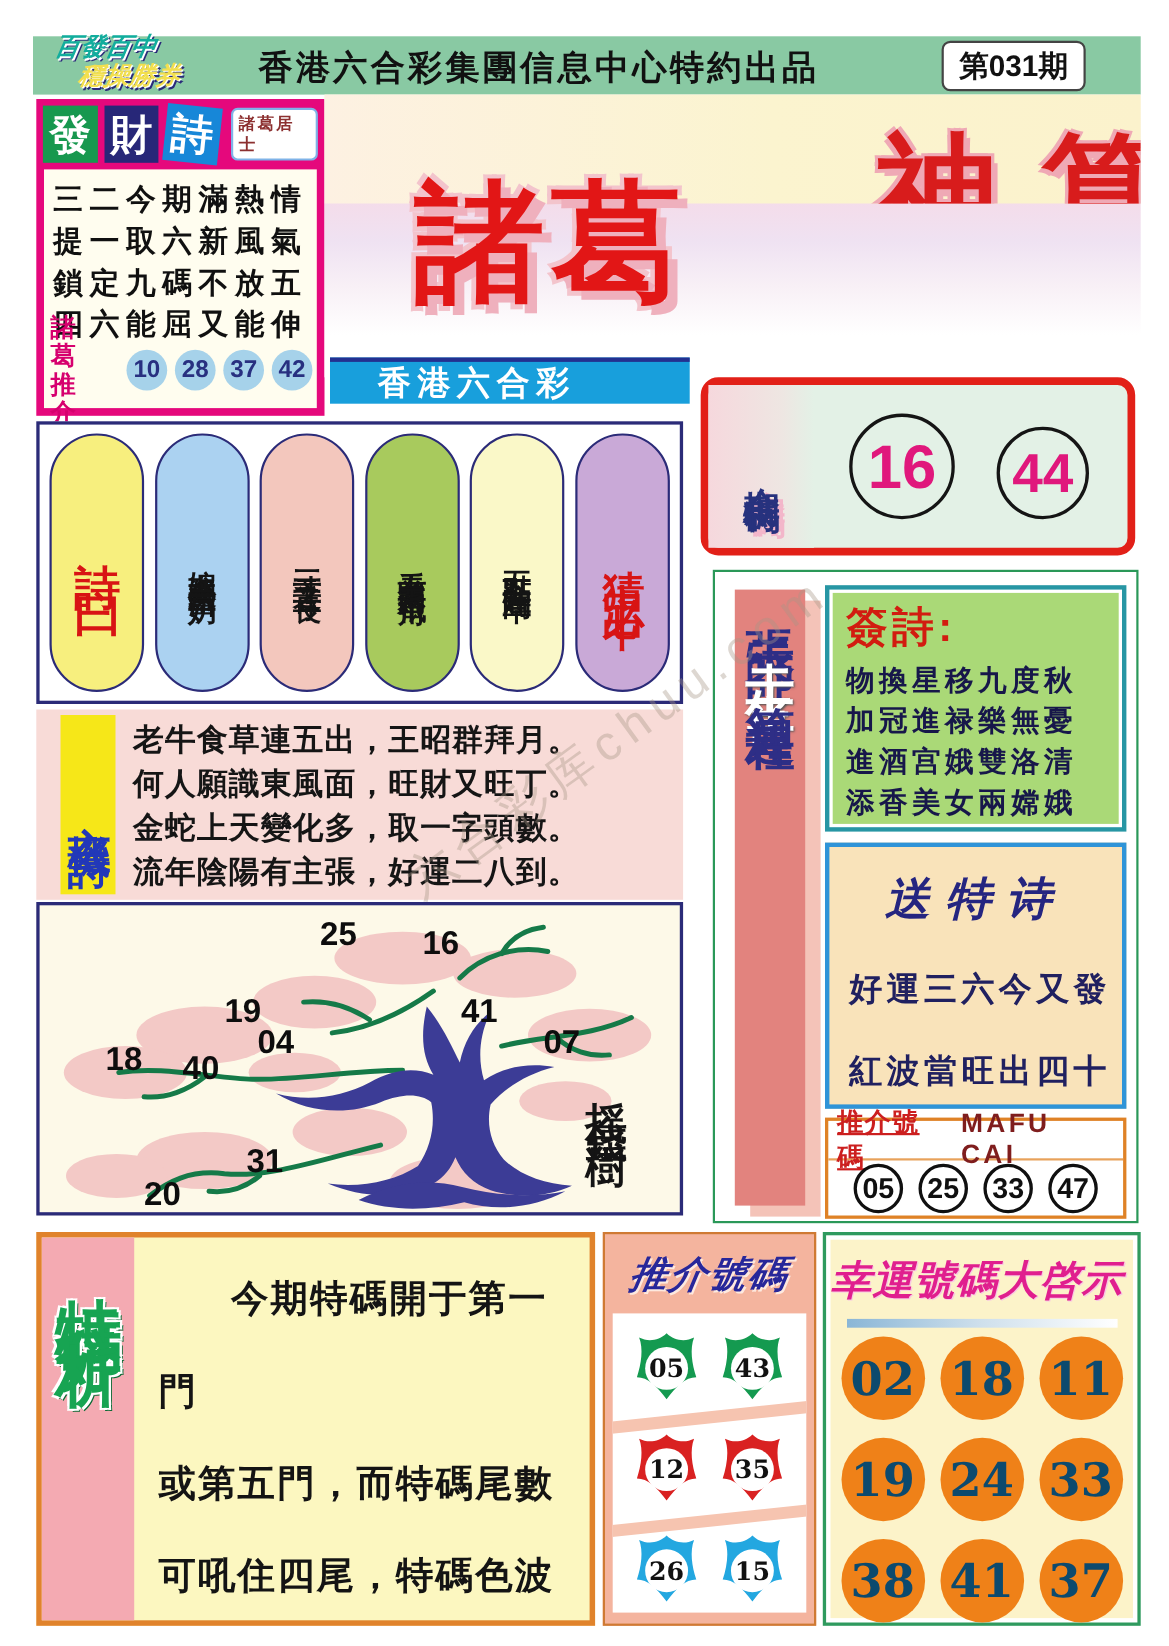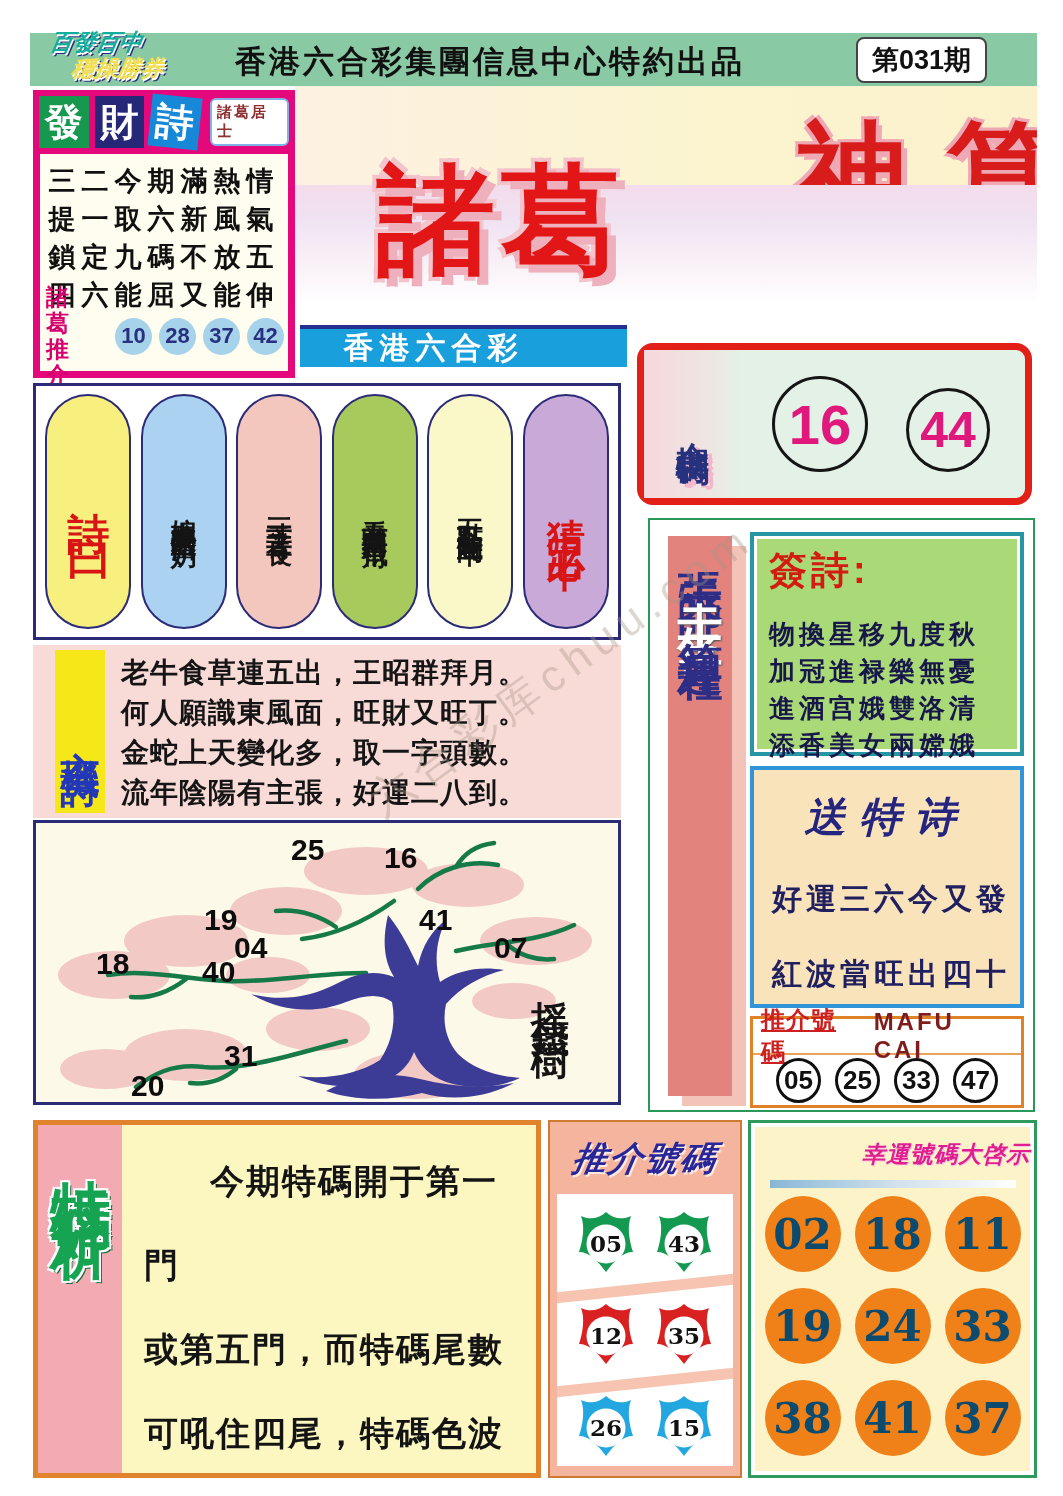--- a/index.html
+++ b/index.html
@@ -81,21 +81,21 @@
 
   
   .zhang { position:absolute; left:648px; top:518px; width:387px; height:594px; background:#fff; border:2.5px solid #2a9858; }
   .zh-strip { position:absolute; left:18px; top:16px; width:64px; height:560px; background:#e2837e;
     box-shadow:14px 10px 0 0 #f4c3b8; display:flex; justify-content:center; }
   .zh-title { writing-mode:vertical-rl; text-orientation:upright; font-size:45px; font-weight:bold; letter-spacing:10px; line-height:64px; }
   .zh-navy { color:#2e2e86; }
   .zh-white { color:#ffffff; text-shadow:1px 1px 2px #555; }
   .qian { position:absolute; left:100px; top:12px; width:274px; height:224px; border:4px solid #2796a4; background:#fff; padding:3px; }
   .qian-inner { width:100%; height:100%; background:#aad977; padding:6px 0 0 12px; }
-  .qian-title { color:#d21c10; font-size:38px; font-weight:bold; letter-spacing:4px; margin-bottom:20px; }
+  .qian-title { color:#d21c10; font-size:38px; font-weight:bold; letter-spacing:4px; margin-bottom:4px; }
   .qian-line { font-size:26px; font-weight:bold; color:#17174a; letter-spacing:4px; line-height:37px; font-family:"Liberation Serif", serif; }
   .songte { position:absolute; left:100px; top:246px; width:274px; height:242px; border:4px solid #2f94d8; background:#f9e3ba; }
   .st-title { text-align:center; font-size:41px; font-weight:bold; font-style:italic; color:#252580; margin-top:20px; letter-spacing:14px; }
   .st-line { font-size:30px; font-weight:bold; color:#202060; letter-spacing:4px; margin:34px 0 0 18px; font-family:"Liberation Serif", serif; }
   .mafu { position:absolute; left:100px; top:496px; width:274px; height:92px; border:3px solid #df8226; background:#fff; }
   .mafu-head { height:36px; display:flex; align-items:center; border-bottom:2px solid #e8a25a; padding:0 8px; }
   .mafu-label { color:#cc1f1f; font-size:24px; font-weight:bold; text-decoration:underline; letter-spacing:1px; }
   .mafu-brand { color:#7f1d1d; font-size:24px; font-weight:bold; margin-left:14px; letter-spacing:3px; }
   .mafu-balls { display:flex; justify-content:center; gap:14px; margin-top:3px; }
   .mafu-ball { width:45px; height:45px; border:3px solid #101010; color:#101010; font-size:26px; font-weight:bold; background:#fff; }
@@ -115,21 +115,21 @@
   .bd-title { text-align:center; margin-top:14px; transform:skewX(-10deg); font-size:34px; font-weight:bold; font-style:italic;
     color:#27279a; letter-spacing:2px; text-shadow:2px 2px 0 #fde9df; }
   .bd-panel { position:absolute; left:7px; right:7px; top:72px; bottom:10px; background:#fff; overflow:hidden; }
   .bd-sep { position:absolute; left:-8px; width:120%; height:11px; background:#f6c4b0; transform:rotate(-6deg); }
   .bd-row { position:absolute; left:0; width:100%; display:flex; justify-content:space-evenly; }
   .badge { width:58px; height:64px; }
 
   
   .lucky { position:absolute; left:748px; top:1120px; width:289px; height:358px; border:3px solid #2f9a5e; background:#fff; padding:4px; }
   .lucky-inner { width:100%; height:100%; background:#fcf3c9; }
-  .lk-title { text-align:right; font-size:23px; font-weight:bold; font-style:italic; color:#e01f8e; letter-spacing:1px; padding-top:12px;
+  .lk-title { text-align:left; font-size:37px; font-weight:bold; font-style:italic; color:#e01f8e; letter-spacing:1px; padding-top:12px;
     text-shadow:1px 1px 0 #f8c9e2; }
   .lk-bar { width:246px; height:8px; margin:10px auto 6px auto; background:linear-gradient(90deg,#8ab6d6,#cfe0ec,#ffffff); }
   .lk-grid { display:grid; grid-template-columns:repeat(3,76px); grid-auto-rows:76px; gap:16px 14px; justify-content:center; margin-top:8px; }
   .lk-ball { background:#ef8118; color:#0c4a6e; font-size:42px; font-weight:bold; font-family:"DejaVu Serif", serif; }
 
   
   .watermark { position:absolute; left:330px; top:640px; transform:rotate(-36deg); font-size:44px; letter-spacing:8px;
     color:rgba(165,150,135,0.38); z-index:60; pointer-events:none; white-space:nowrap; }
 </style>
 </head>
@@ -255,21 +255,21 @@
         <path d="M290,268 C320,252 352,248 384,256 C416,264 448,266 478,260 C448,276 414,278 386,270 C354,278 318,278 290,268 Z"></path>
       </g>
     </svg>
     <div class="tree-num" style="left:255px; top:10px;">25</div>
     <div class="tree-num" style="left:348px; top:18px;">16</div>
     <div class="tree-num" style="left:168px; top:80px;">19</div>
     <div class="tree-num" style="left:198px; top:108px;">04</div>
     <div class="tree-num" style="left:383px; top:80px;">41</div>
     <div class="tree-num" style="left:458px; top:108px;">07</div>
     <div class="tree-num" style="left:60px; top:124px;">18</div>
-    <div class="tree-num" style="left:130px; top:132px;margin-left:36px;">40</div>
+    <div class="tree-num" style="left:130px; top:132px;">40</div>
     <div class="tree-num" style="left:188px; top:216px;">31</div>
     <div class="tree-num" style="left:95px; top:246px;">20</div>
     <div class="tree-title">摇錢樹</div>
   </div>
 
   <div class="zhang">
     <div class="zh-strip">
       <div class="zh-title vtext">
         <span class="zh-navy">張天師</span><span class="zh-white">十二生肖</span><span class="zh-navy">算運程</span>
       </div>

